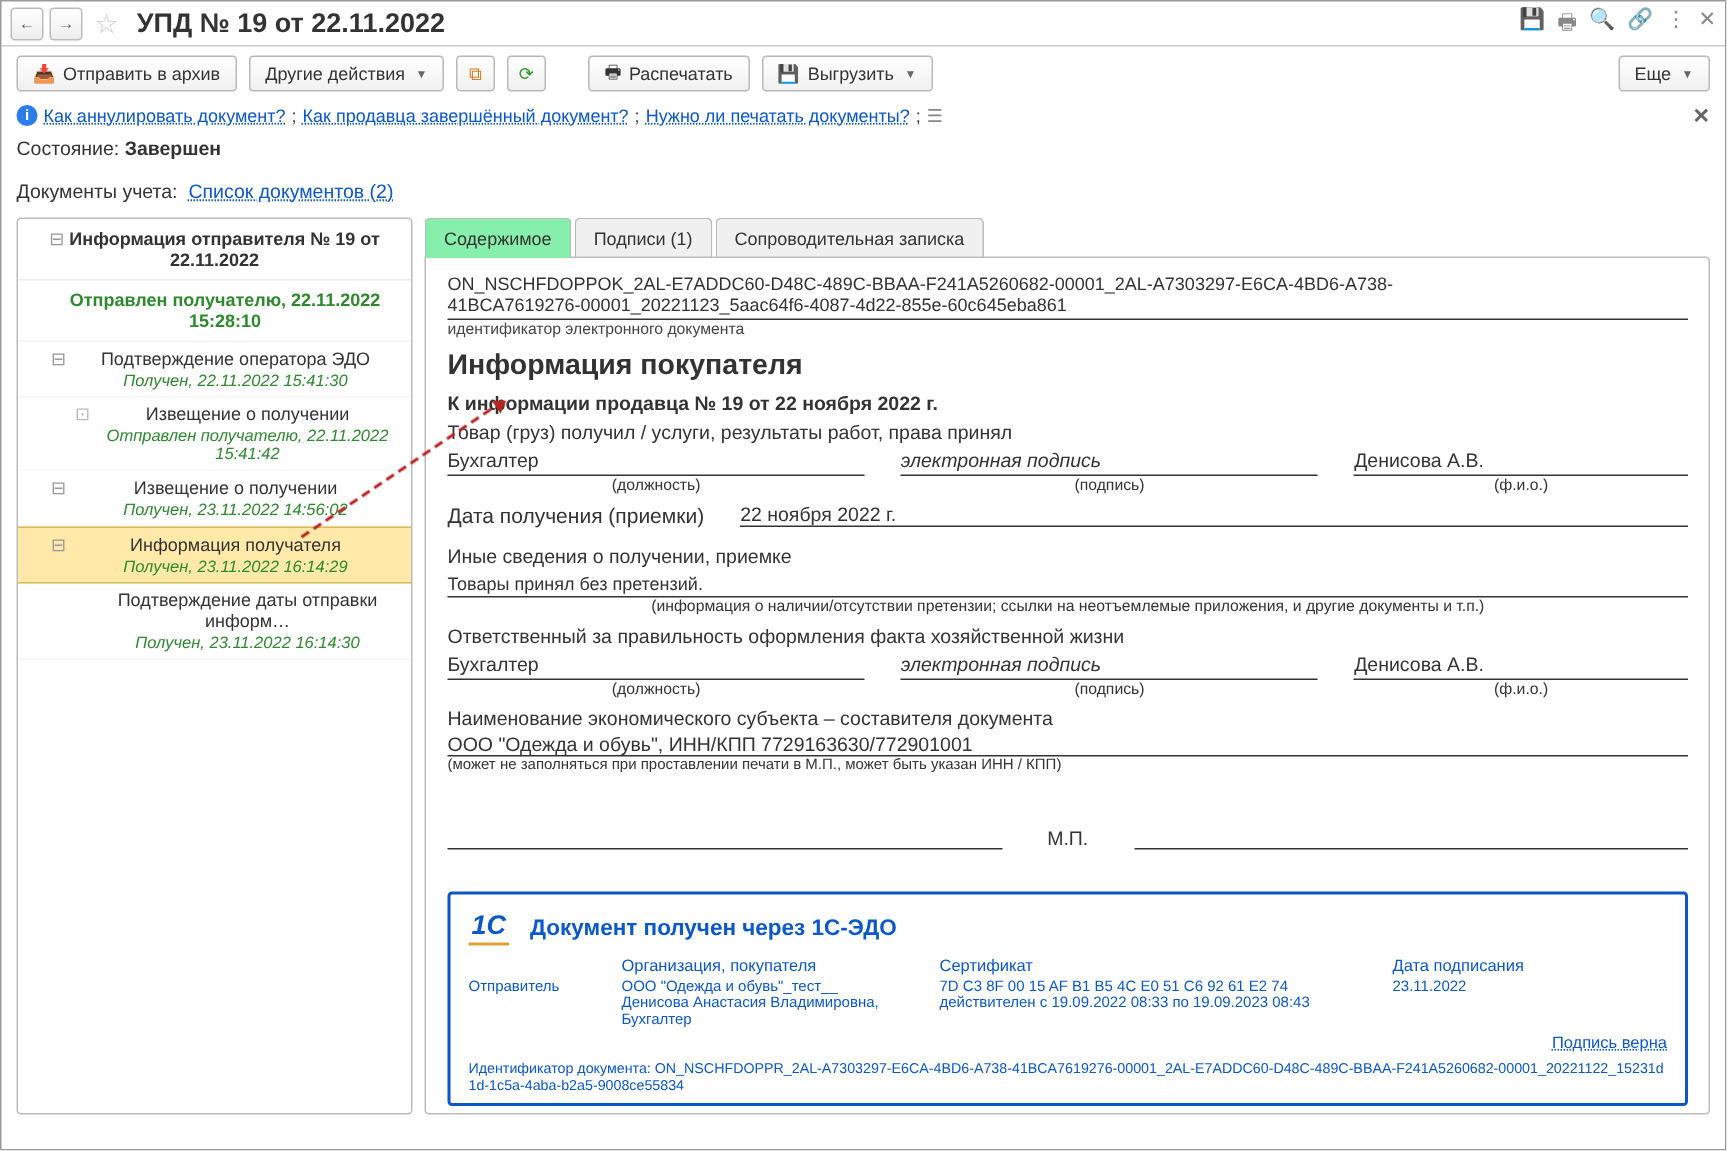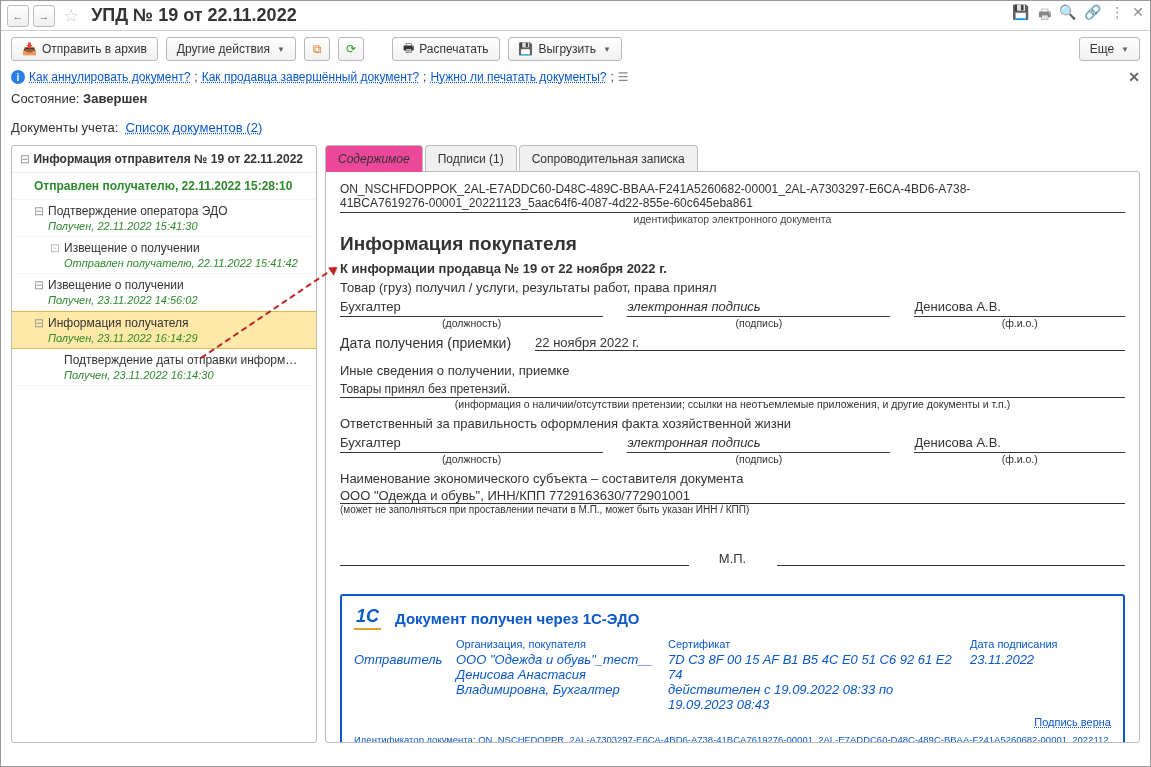--- a/index.html
+++ b/index.html
@@ -30,42 +30,42 @@
 .info-row .listbtn { margin-right: 6px; color:#888; cursor:pointer; }
 
 .state-row { padding: 4px 10px 8px; font-size: 13px; }
 .state-row b { font-weight:bold; }
 
 .docs-row { padding: 6px 10px 10px; font-size: 13px; }
 .docs-row a { color:#0a58ca; text-decoration: underline dotted; cursor:pointer; }
 
 
 .main-area { display:flex; padding: 0 10px 10px; gap: 8px; height: 608px; }
-.left-panel { width: 306px; border:1px solid #bbb; border-radius: 3px; overflow: hidden; position:relative; }
+.left-panel { width: 264px; border:1px solid #bbb; border-radius: 3px; overflow: hidden; position:relative;text-align:center; }
 .tree { font-size: 12px; }
 .tree-root { padding: 6px 8px; font-weight: bold; border-bottom: 1px solid #eee; }
 .tree-root::before { content: "⊟ "; color:#999; font-weight:normal; }
 .tree-status { padding: 6px 8px 6px 22px; color: #2d8a2d; font-weight:bold; border-bottom: 1px solid #f5f5f5; }
 .tree-item { padding: 4px 8px 4px 36px; border-bottom: 1px solid #f7f7f7; position:relative; }
 .tree-item.lvl2 { padding-left: 52px; }
 .tree-item::before { content:"⊟"; position:absolute; left: 22px; top: 4px; color:#999; }
 .tree-item.lvl2::before { left: 38px; content:"⊡"; color:#bbb; }
 .tree-item .sub { color:#2d8a2d; font-style: italic; font-size: 11px; margin-top: 2px; }
 .tree-item.highlight { background: #ffe9a8; border-top:1px solid #d9b95a; border-bottom:1px solid #d9b95a; }
 .tree-item.last::before { content:""; }
 
 
 .right-panel { flex:1; display:flex; flex-direction:column; position:relative; }
 .tabs { display:flex; gap:2px; }
 .tab { border:1px solid #bbb; border-bottom:none; border-radius: 4px 4px 0 0; padding: 6px 12px; background:#f0f0f0; cursor:pointer; font-size: 12px; }
-.tab.active { background:#ec4899; font-weight: normal; position:relative; z-index:2;font-style:italic; }
+.tab.active { background:#86efac; font-weight: normal; position:relative; z-index:2; }
 .doc-content { border:1px solid #bbb; border-radius: 0 3px 3px 3px; flex:1; padding: 10px 14px; overflow:auto; margin-top:-1px; }
 
 .doc-id { font-size: 12px; }
-.doc-id-caption { text-align:center; font-size: 10.5px; color:#444; border-top:1px solid #333; margin: 2px 0 8px; }
+.doc-id-caption { font-size: 10.5px; color:#444; border-top:1px solid #333; margin: 2px 0 8px; }
 
 h2.buyer { font-size: 19px; font-weight:bold; margin: 6px 0; }
 .seller-ref { font-weight:bold; margin: 4px 0; font-size: 13px; }
 .plain-line { font-size: 13px; margin-top: 4px; }
 
 .tri-row { display:flex; gap: 24px; margin-top: 4px; }
 .tri-cell { flex:1; }
 .tri-cell.narrow { flex: 0.8; }
 .tri-cell .val { font-size: 13px; min-height: 16px; }
 .tri-cell .val.italic { font-style: italic; }
@@ -85,21 +85,21 @@
 .mp-cell .line { border-top:1px solid #333; margin-top: 30px; }
 .mp-mid { width: 40px; text-align:center; font-size:13px; }
 
 
 .edo-box { border:2px solid #0a58ca; border-radius:3px; margin-top: 28px; padding: 10px 12px 6px; position:relative; }
 .edo-head { display:flex; align-items:center; gap:14px; color:#0a58ca; }
 .logo1c { font-weight:bold; font-size: 18px; border-bottom: 2px solid #e0a030; padding: 0 2px 1px; font-style:italic; }
 .edo-title { font-size: 15px; font-weight:bold; color:#0a58ca; }
 .edo-grid { display:grid; grid-template-columns: 90px 200px 290px 110px; gap: 2px 12px; font-size: 11px; color:#0a58ca; margin-top: 8px; }
 .edo-grid .h { font-weight: normal; color:#0a58ca; font-size:11px; }
-.edo-grid .v { color:#0a58ca; font-size:13px;font-style:italic; }
+.edo-grid .v { color:#0a58ca; font-size:10px; }
 .edo-sig-ok { text-align:right; color:#0a58ca; text-decoration:underline dotted; font-size:11px; margin-top:4px; }
 .edo-id { font-size: 9.5px; color:#0a58ca; margin-top: 6px; word-break:break-all; }
 
 
 .dash-arrow { position:absolute; left: 200px; top: 356px; width: 162px; height: 1px; border-top: 2px dashed #b22; transform: rotate(-34deg); transform-origin: left center; pointer-events:none; z-index: 5; }
 .dash-arrow::after { content:""; position:absolute; right:-2px; top:-5px; border-left:8px solid #b22; border-top:5px solid transparent; border-bottom:5px solid transparent; }
 </style>
 </head>
 <body>
 

